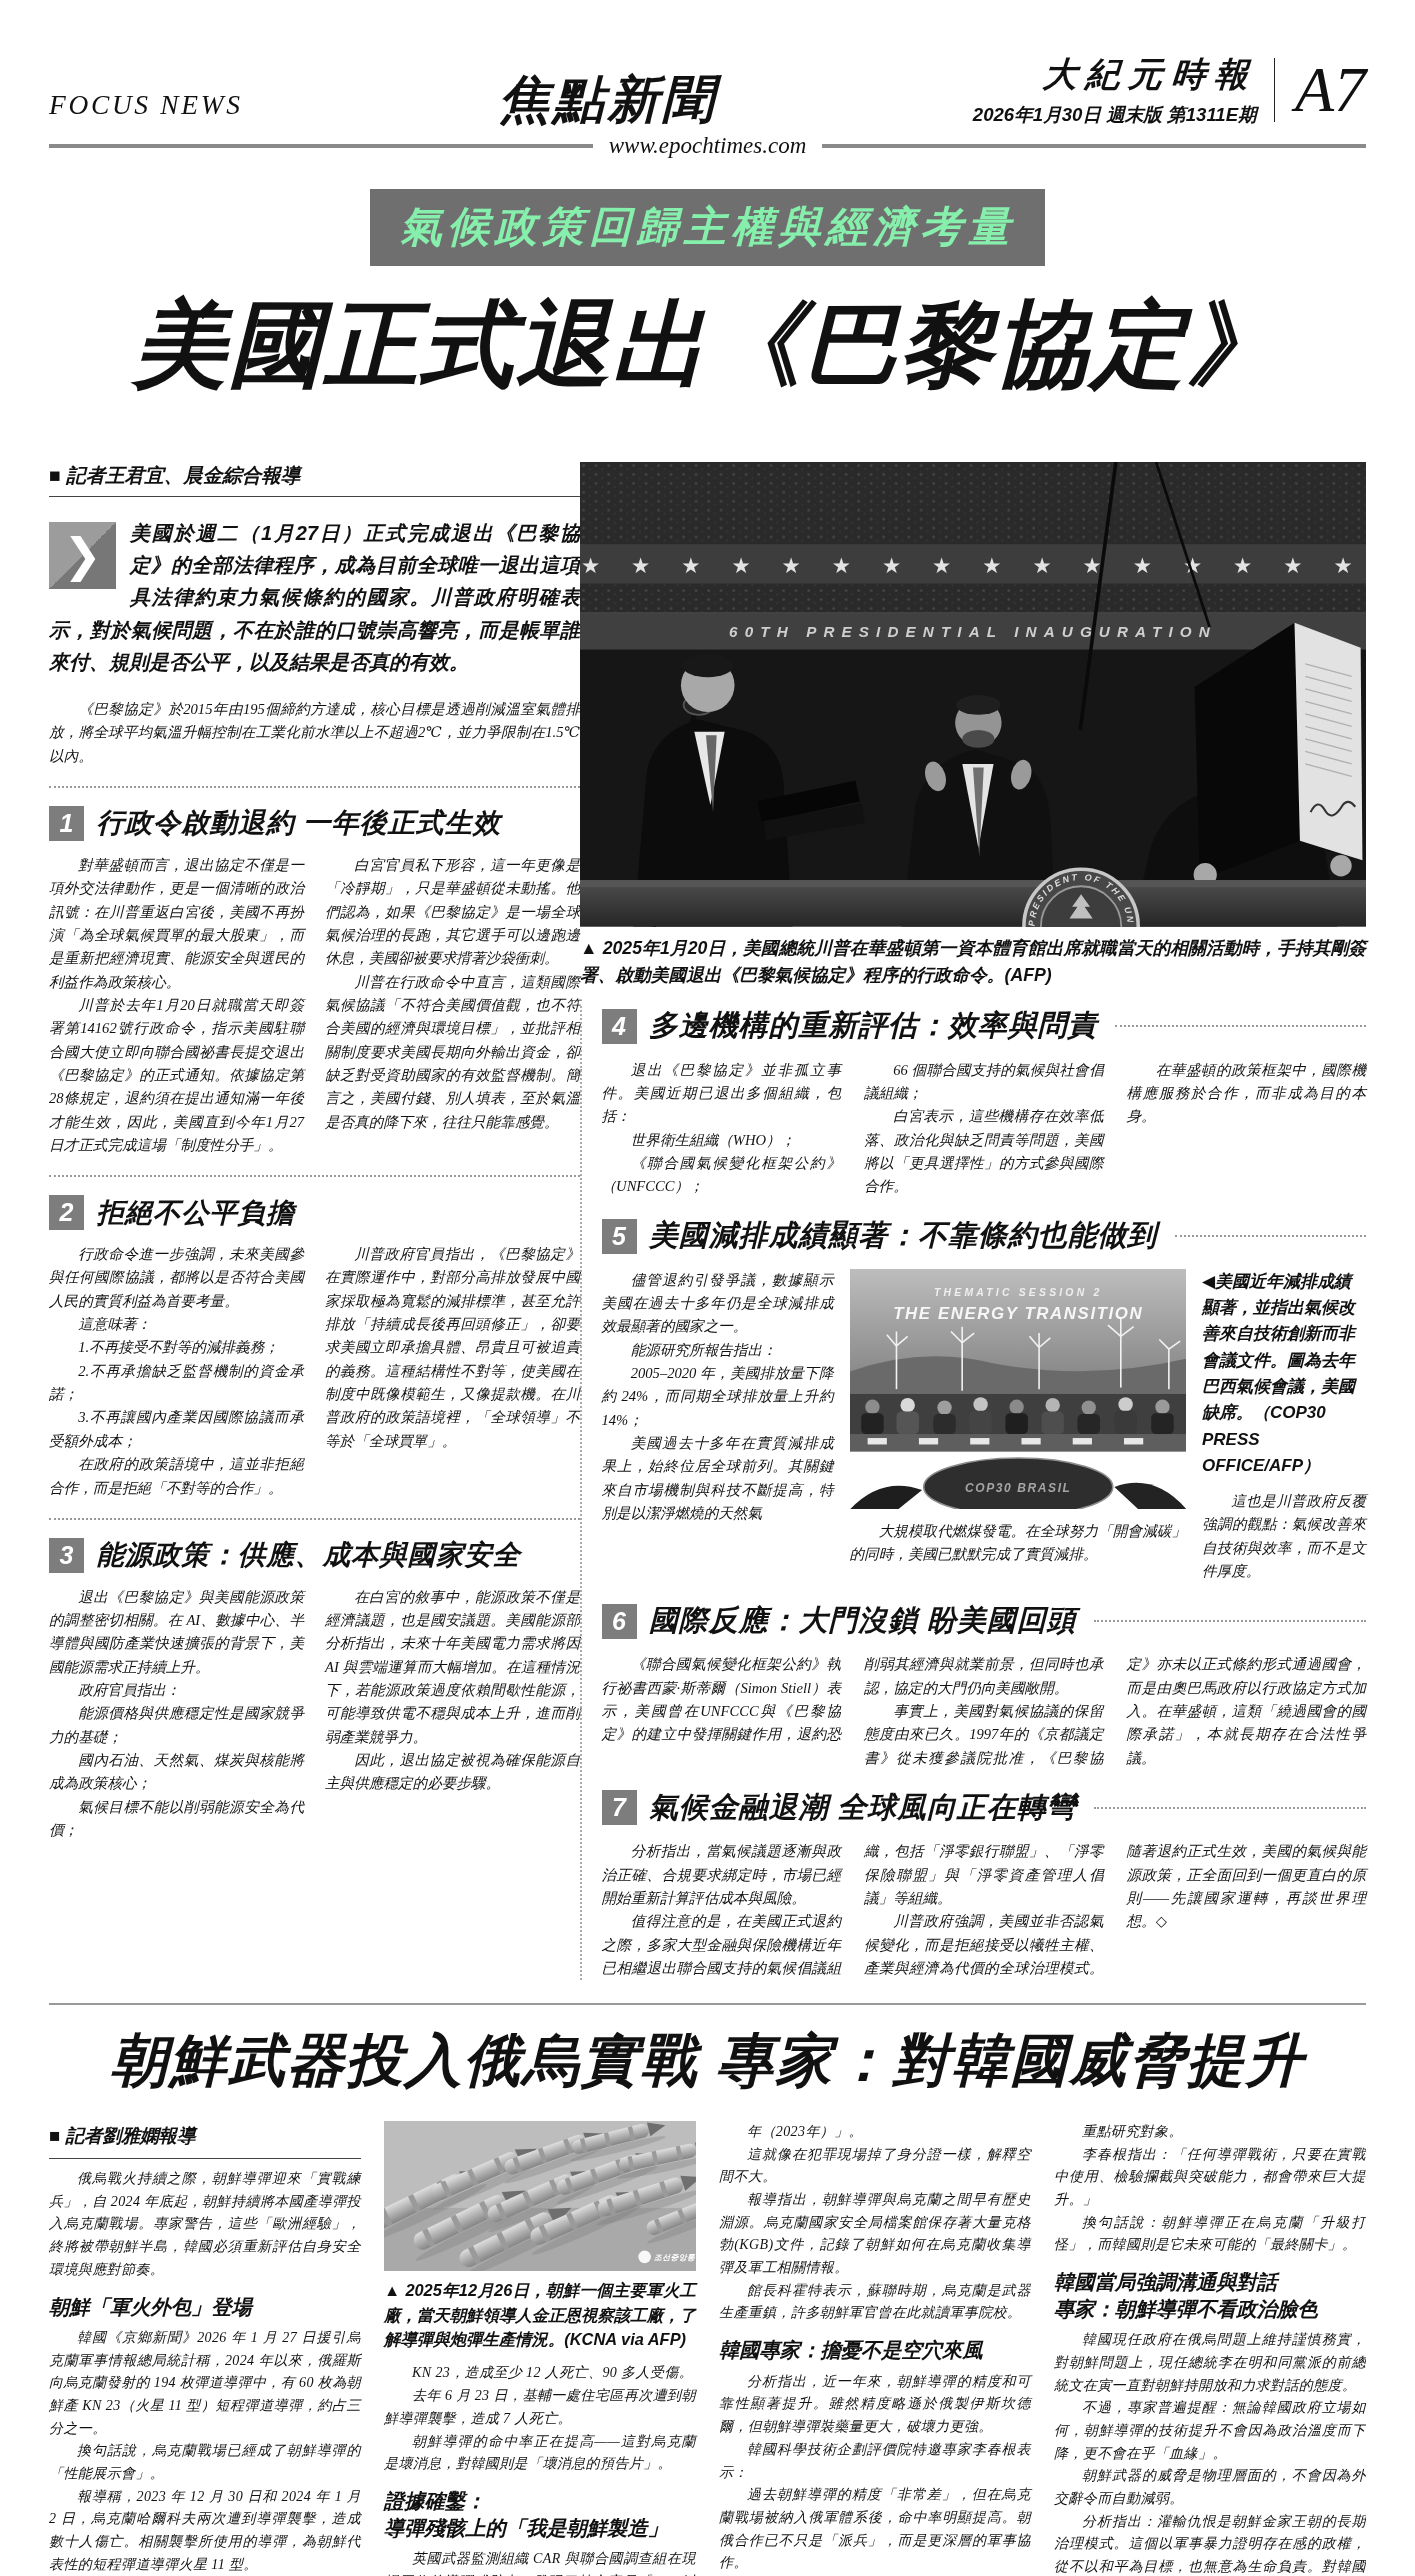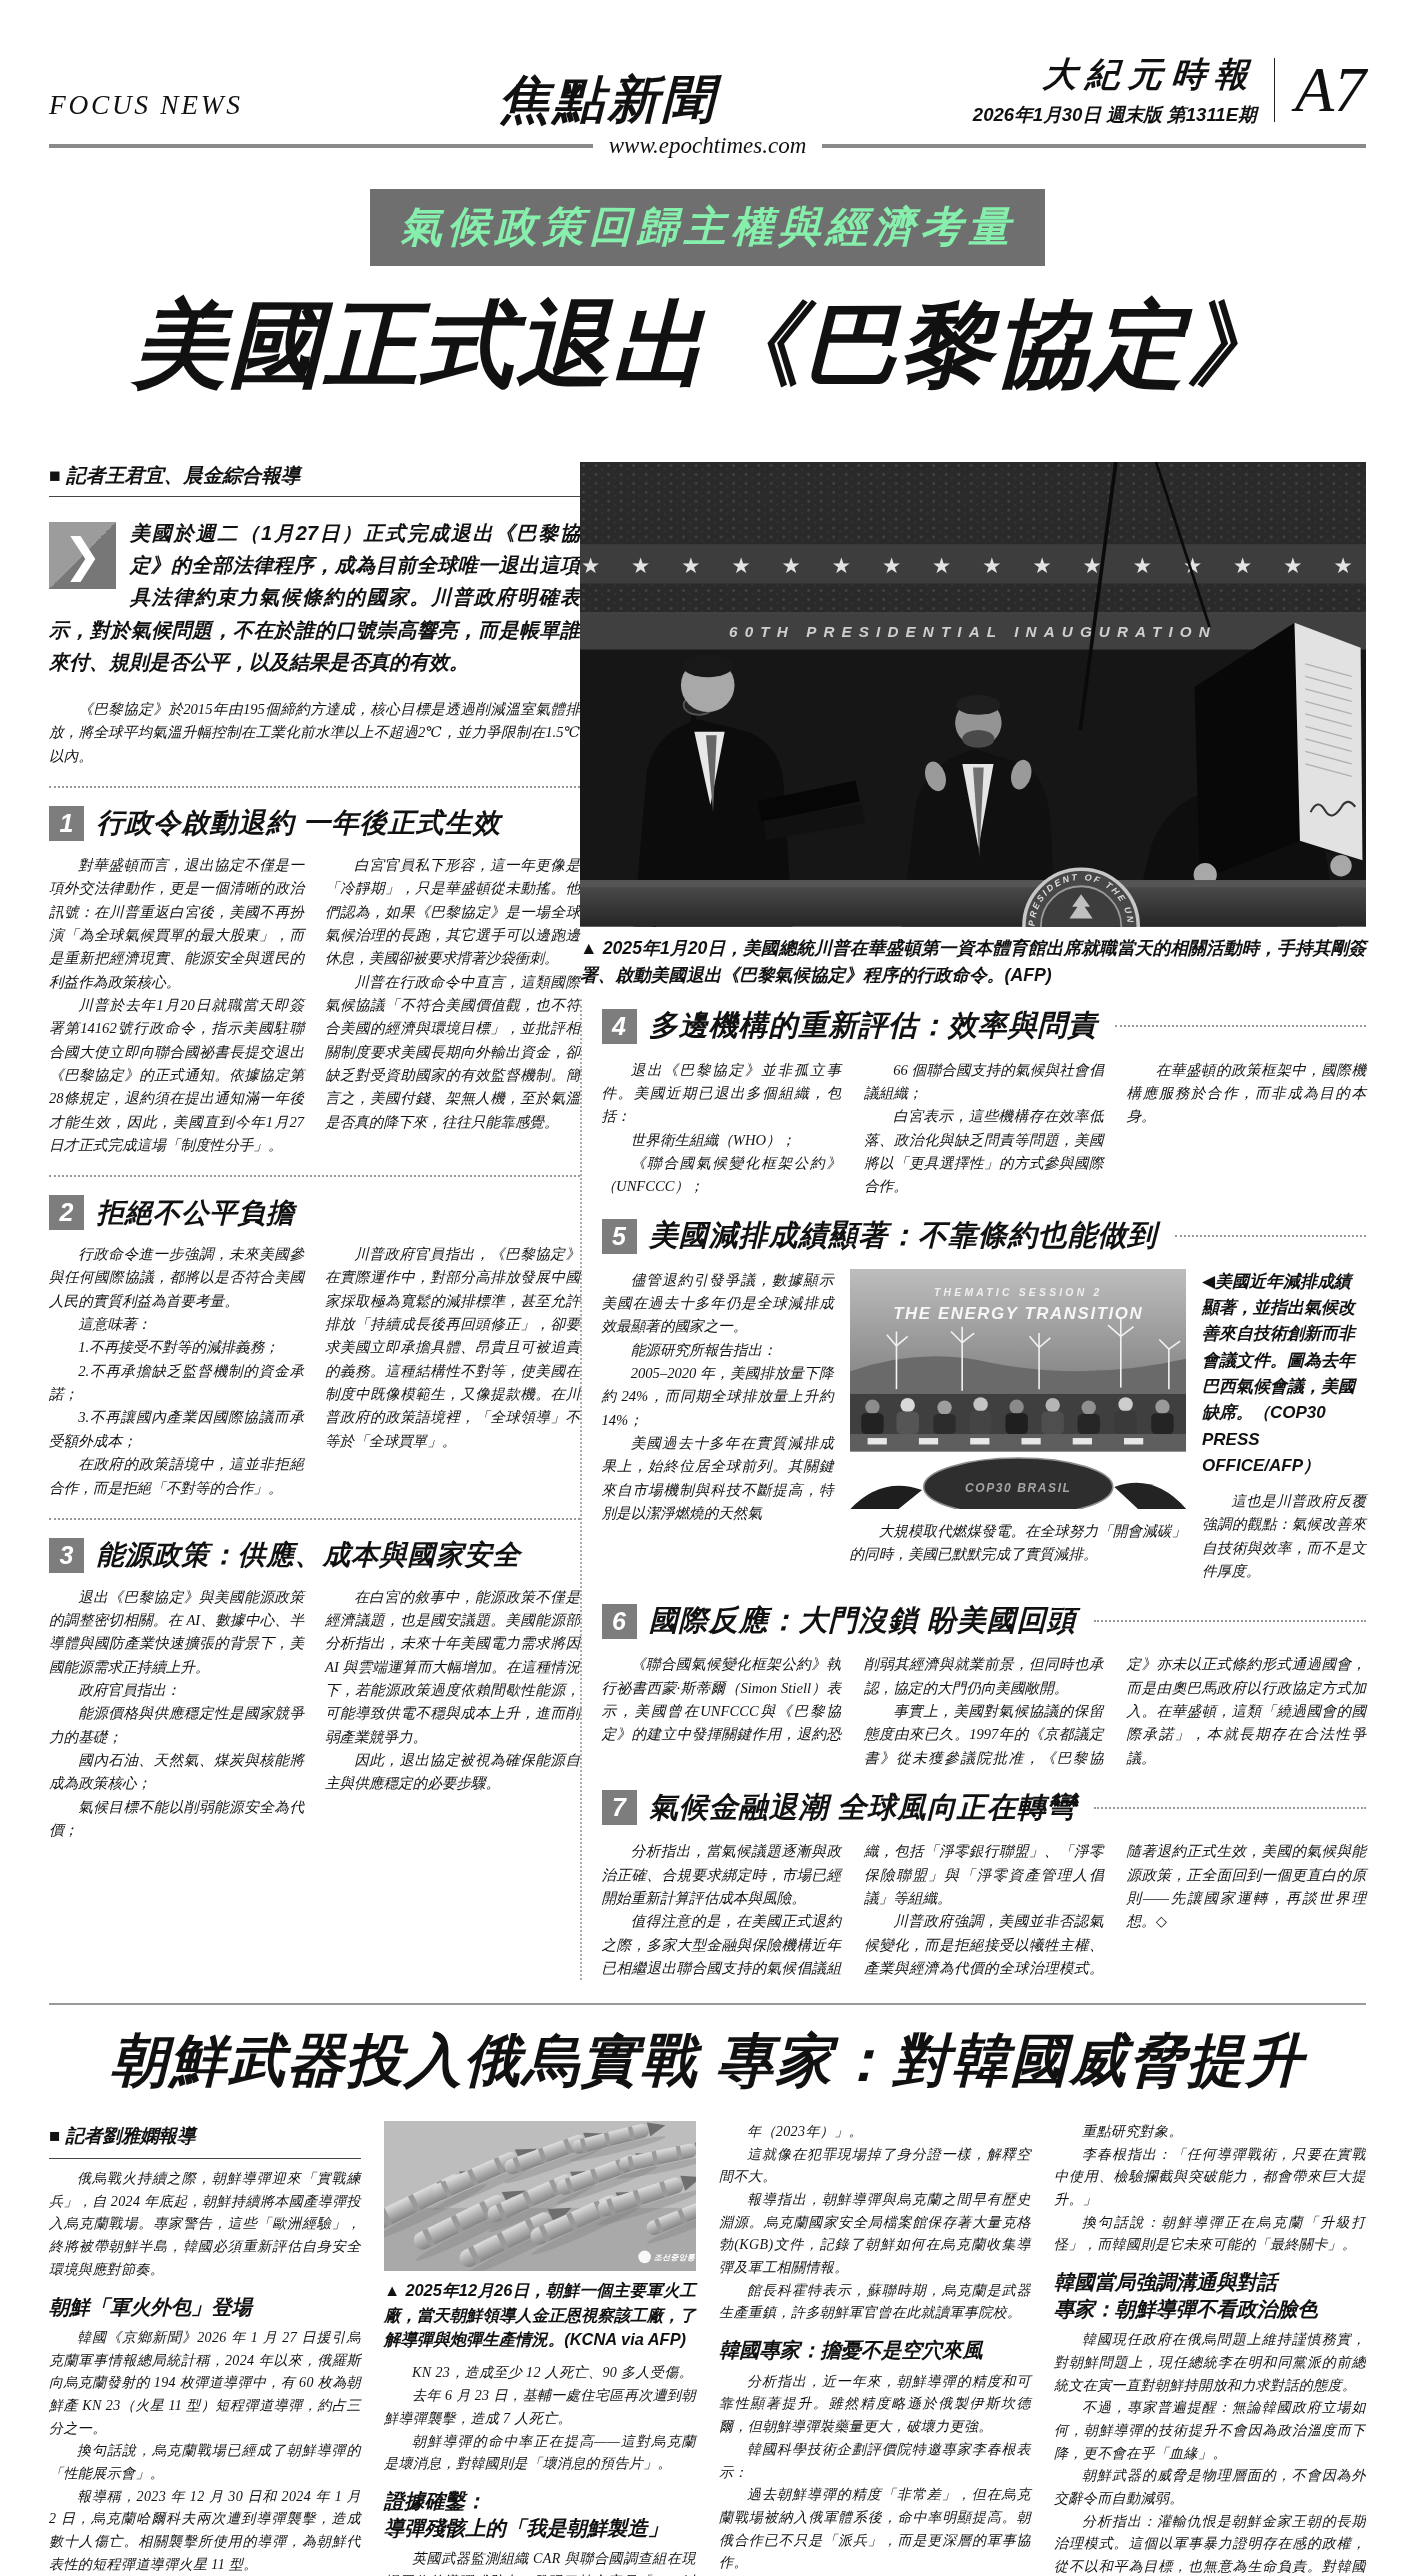--- a/index.html
+++ b/index.html
@@ -126,21 +126,21 @@
 
       <div class="section">
         <div class="sec-head">
           <span class="sec-num">1</span>
           <h3 class="sec-title">行政令啟動退約 一年後正式生效</h3>
         </div>
         <div class="cols cols2">
             <p class="para">對華盛頓而言，退出協定不僅是一項外交法律動作，更是一個清晰的政治訊號：在川普重返白宮後，美國不再扮演「為全球氣候買單的最大股東」，而是重新把經濟現實、能源安全與選民的利益作為政策核心。</p>
             <p class="para">川普於去年1月20日就職當天即簽署第14162號行政命令，指示美國駐聯合國大使立即向聯合國祕書長提交退出《巴黎協定》的正式通知。依據協定第28條規定，退約須在提出通知滿一年後才能生效，因此，美國直到今年1月27日才正式完成這場「制度性分手」。</p>
             <p class="para">白宮官員私下形容，這一年更像是「冷靜期」，只是華盛頓從未動搖。他們認為，如果《巴黎協定》是一場全球氣候治理的長跑，其它選手可以邊跑邊休息，美國卻被要求揹著沙袋衝刺。</p>
-            <p class="para">川普在行政命令中直言，這類國際氣候協議「不符合美國價值觀，也不符合美國的經濟與環境目標」，並批評相關制度要求美國長期向外輸出資金，卻缺乏對受資助國家的有效監督機制。簡言之，美國付錢、架無人機，至於氣溫是否真的降下來，往往只能靠感覺。</p>
+            <p class="para">川普在行政命令中直言，這類國際氣候協議「不符合美國價值觀，也不符合美國的經濟與環境目標」，並批評相關制度要求美國長期向外輸出資金，卻缺乏對受資助國家的有效監督機制。簡言之，美國付錢、別人填表，至於氣溫是否真的降下來，往往只能靠感覺。</p>
           </div>
       </div>
       <hr class="dotrule">
 
       <div class="section">
         <div class="sec-head">
           <span class="sec-num">2</span>
           <h3 class="sec-title">拒絕不公平負擔</h3>
         </div>
         <div class="cols cols2">

